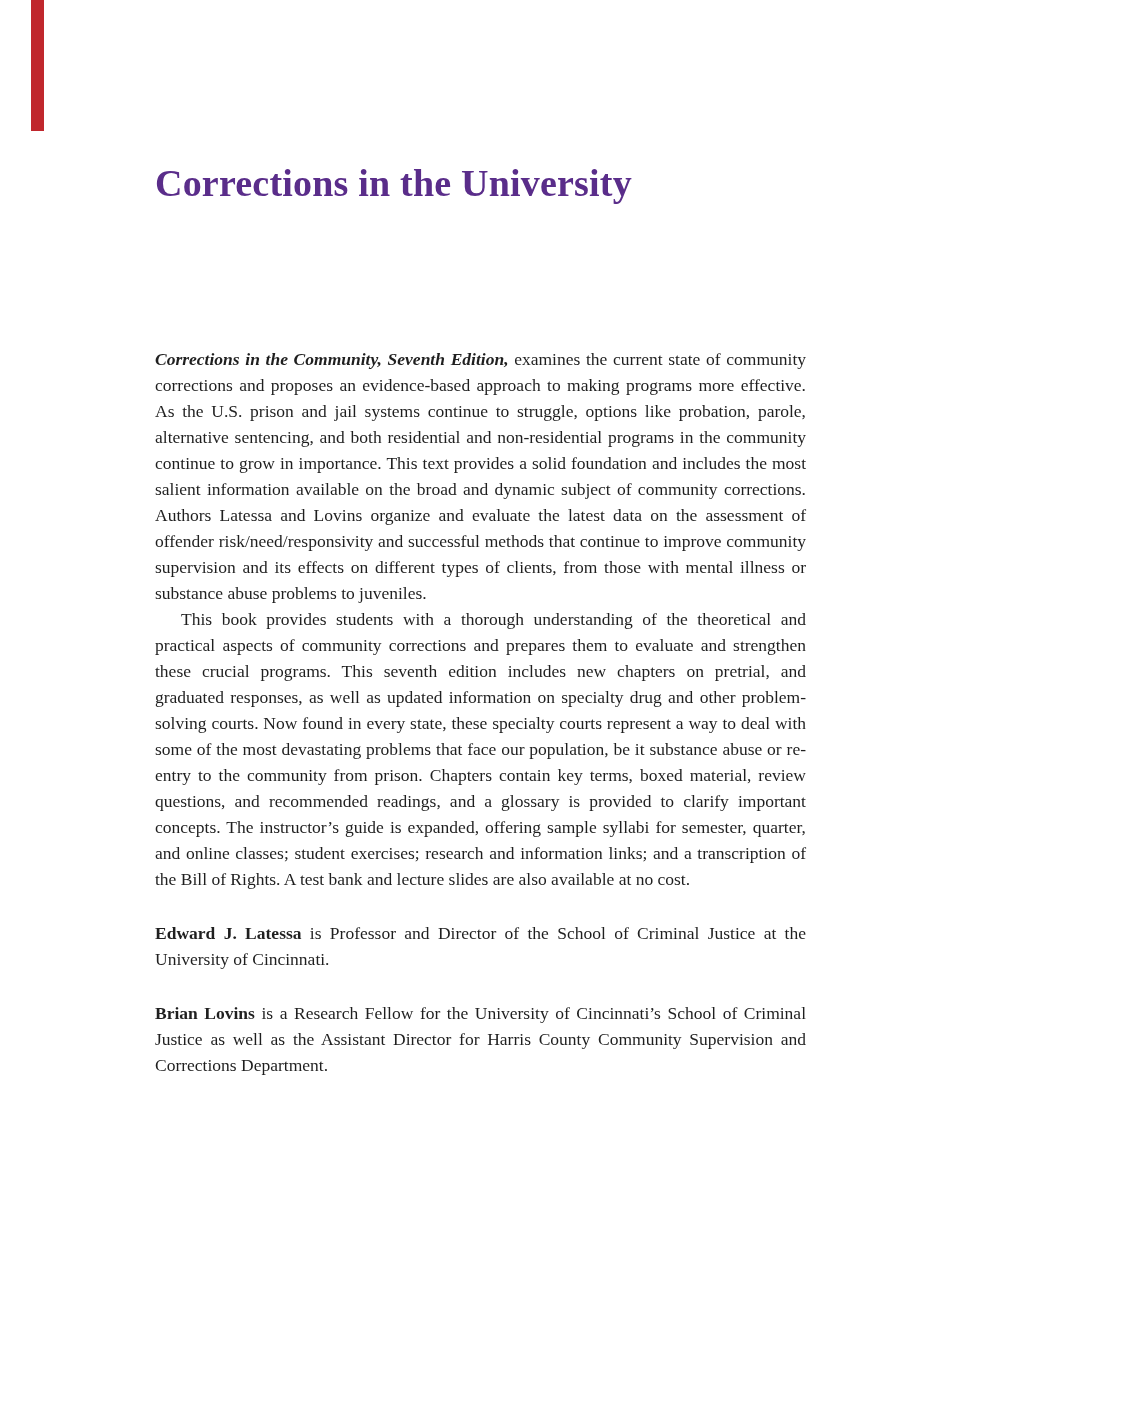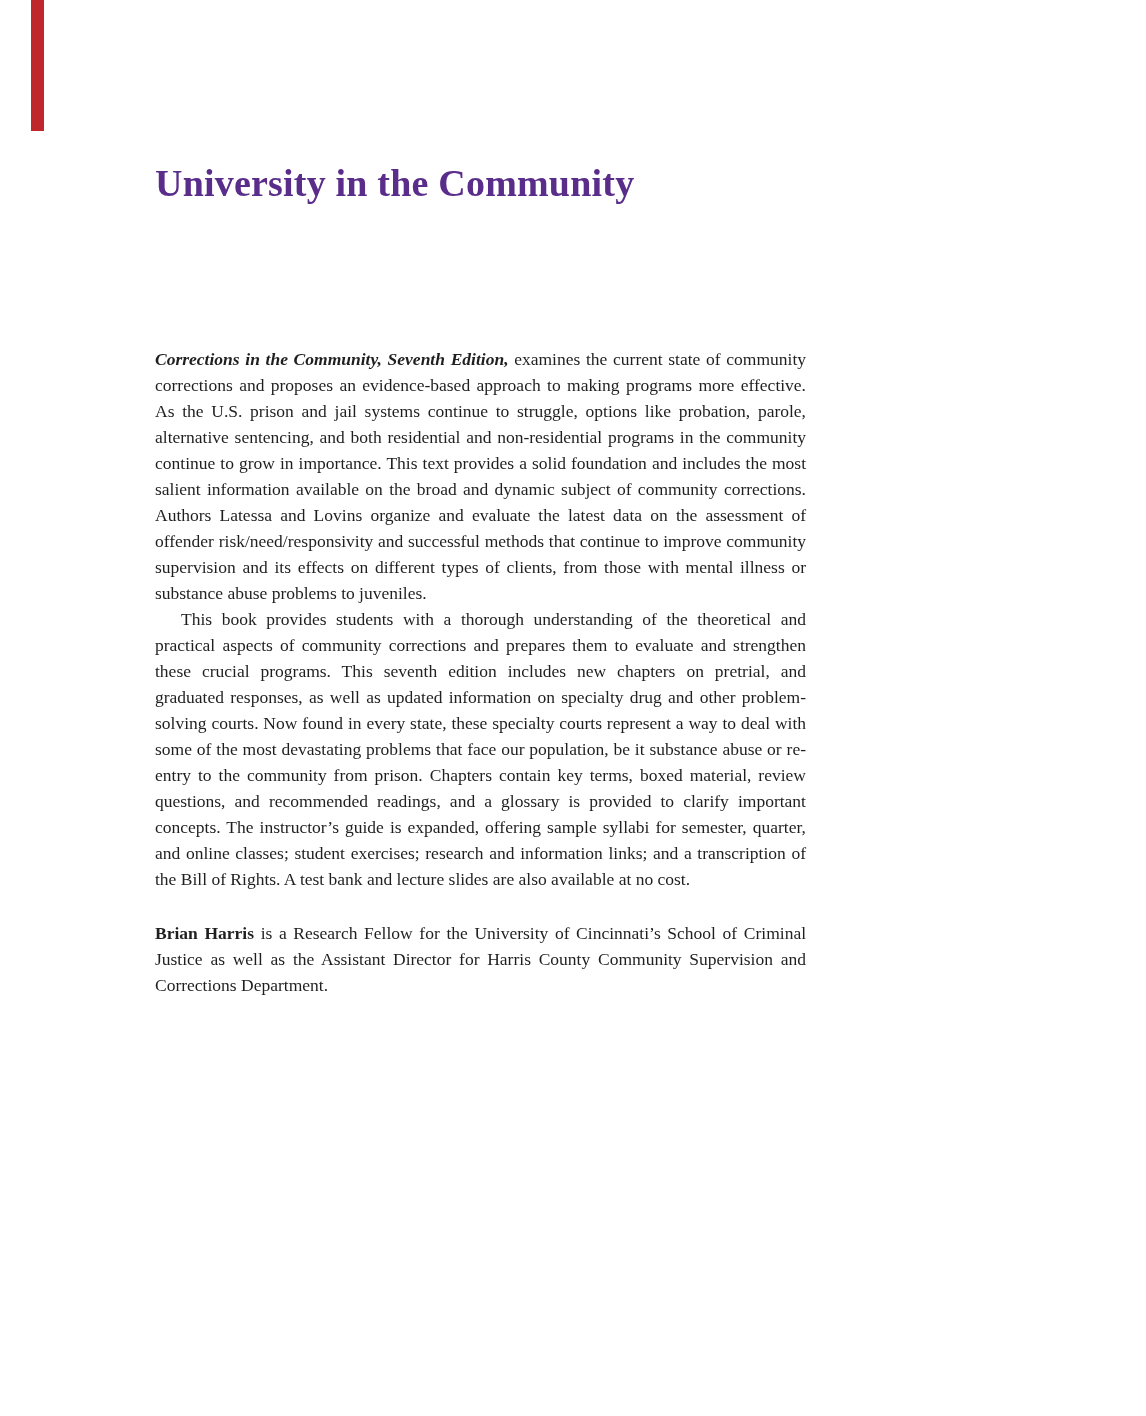--- a/index.html
+++ b/index.html
@@ -63,30 +63,33 @@
   </style>
 </head>
 <body>
 
 <div class="page">
 
   <div class="accent-bar" style="background-color: rgb(192, 39, 45);"></div>
 
   <div class="content">
 
-    <h1 class="book-title" style="color: rgb(90, 45, 138);">University in the Community</h1>
+    <h1 class="book-title" style="color: rgb(90, 45, 138);">Corrections in the University</h1>
 
     <div class="body-copy">
 
       <p>
         <span class="lead-italic">Corrections in the Community, Seventh Edition,</span><span> examines the current state of community corrections and proposes an evidence-based approach to making programs more effective. As the U.S. prison and jail systems continue to struggle, options like probation, parole, alternative sentencing, and both residential and non-residential programs in the community continue to grow in importance. This text provides a solid foundation and includes the most salient information available on the broad and dynamic subject of community corrections. Authors Latessa and Lovins organize and evaluate the latest data on the assessment of offender risk/need/responsivity and successful methods that continue to improve community supervision and its effects on different types of clients, from those with mental illness or substance abuse problems to juveniles.</span>
       </p>
 
       <p class="para-indent">This book provides students with a thorough understanding of the theoretical and practical aspects of community corrections and prepares them to evaluate and strengthen these crucial programs. This seventh edition includes new chapters on pretrial, and graduated responses, as well as updated information on specialty drug and other problem-solving courts. Now found in every state, these specialty courts represent a way to deal with some of the most devastating problems that face our population, be it substance abuse or re-entry to the community from prison. Chapters contain key terms, boxed material, review questions, and recommended readings, and a glossary is provided to clarify important concepts. The instructor’s guide is expanded, offering sample syllabi for semester, quarter, and online classes; student exercises; research and information links; and a transcription of the Bill of Rights. A test bank and lecture slides are also available at no cost.</p>
 
+      <p class="bio">
+        <span class="lead-bold">Edward J. Latessa</span><span> is Professor and Director of the School of Criminal Justice at the University of Cincinnati.</span>
+      </p>
 
       <p class="bio">
-        <span class="lead-bold">Brian Harris</span><span> is a Research Fellow for the University of Cincinnati’s School of Criminal Justice as well as the Assistant Director for Harris County Community Supervision and Corrections Department.</span>
+        <span class="lead-bold">Brian Lovins</span><span> is a Research Fellow for the University of Cincinnati’s School of Criminal Justice as well as the Assistant Director for Harris County Community Supervision and Corrections Department.</span>
       </p>
 
     </div>
   </div>
 </div>
 
 </body></html>

